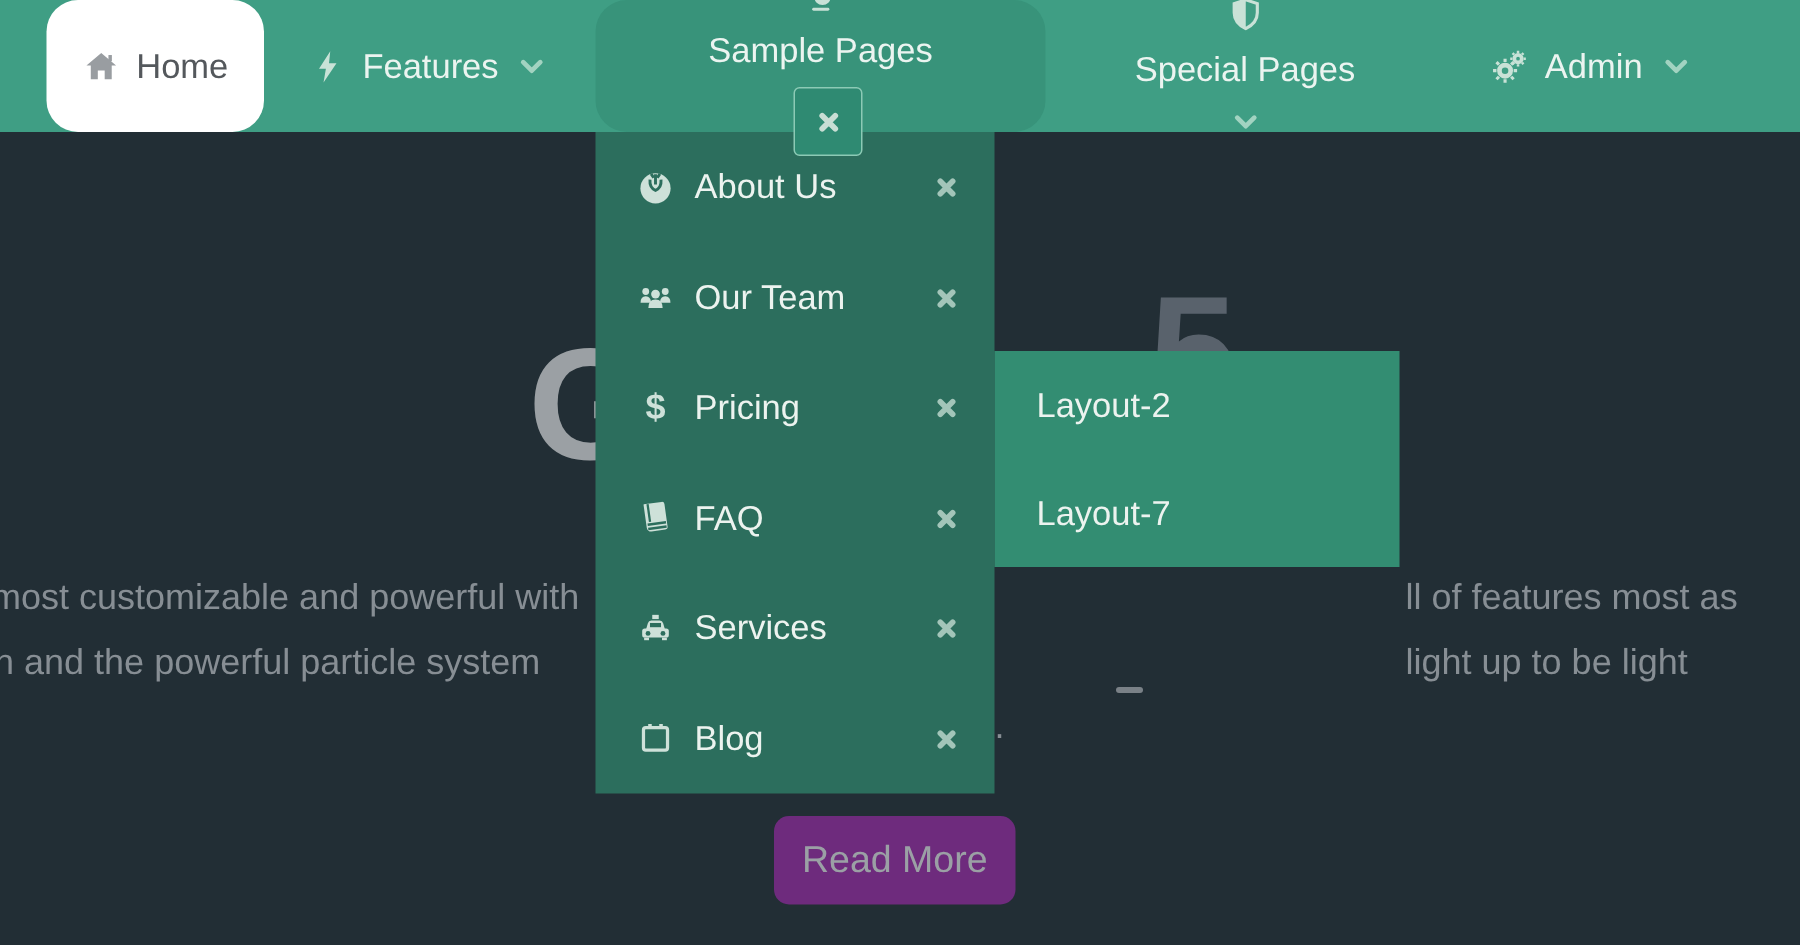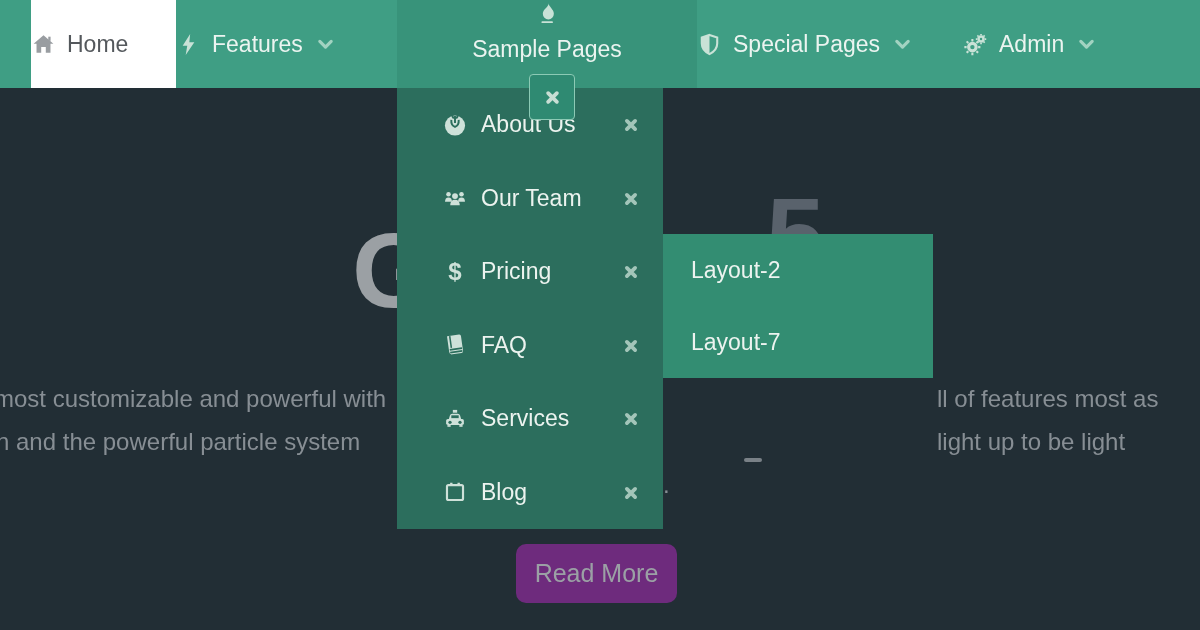--- a/index.html
+++ b/index.html
@@ -30,43 +30,43 @@
     background:#6E2B7D;border:none;border-radius:10px;
     display:flex;align-items:center;justify-content:center;
     color:#9BA0A5;font-size:25px;font-weight:500;cursor:pointer;
     font-family:"Liberation Sans",sans-serif;
   }
 
   
   .navbar{position:absolute;left:0;top:0;width:1200px;height:88px;background:#3F9E84;z-index:20;}
   .nav-item{
     position:absolute;top:0;height:88px;box-sizing:border-box;
-    display:flex;align-items:center;gap:11px;
-    color:#EBF4F0;font-size:23px;font-weight:500;cursor:pointer;
+    display:flex;align-items:center;justify-content:center;gap:11px;
+    color:#EBF4F0;font-size:23px;font-weight:500;cursor:pointer;border-radius:21px;
   }
   #nav-home{left:31px;width:145px;background:#FFFFFF;color:#54585C;}
   #nav-features{left:176px;width:219px;}
   #nav-sample{left:397px;width:300px;background:#38937A;flex-direction:column;}
-  #nav-special{left:697px;width:266px;}
+  #nav-special{left:697px;width:266px;flex-direction:column;}
   #nav-admin{left:963px;width:196px;}
   .nav-icn{width:25px;height:25px;color:#C9E2D7;flex:none;}
   #nav-home .nav-icn{color:#999DA1;}
   .chev{width:21px;height:21px;color:#A2D3C1;flex:none;margin-left:1px;}
   .close-box{
     width:46px;height:46px;margin-left:10px;flex:none;box-sizing:border-box;
     background:#2F8A72;border:1px solid #8CCAB5;border-radius:4px;
     display:flex;align-items:center;justify-content:center;color:#C8DED4;cursor:pointer;
   }
   .close-box svg{width:19px;height:19px;}
 
   
   .dropdown{position:absolute;left:397px;top:88px;width:266px;height:441px;background:#2C6E5D;z-index:10;}
   .dd-row{
     position:relative;height:73.5px;box-sizing:border-box;
-    display:flex;align-items:center;padding-left:45px;
+    display:flex;align-items:center;padding-left:27px;
     color:#ECF3EF;font-size:23px;font-weight:500;cursor:pointer;
   }
   .dd-icn{
     width:26px;height:26px;margin-right:13px;flex:none;color:#CEE1D9;
     display:flex;align-items:center;justify-content:center;
   }
   .dd-icn svg{width:26px;height:26px;}
   .glyph-icn{font-size:24px;font-weight:600;line-height:1;}
   .dd-x{position:absolute;right:23px;top:28px;width:18px;height:18px;color:#A3C5B9;cursor:pointer;}
 

